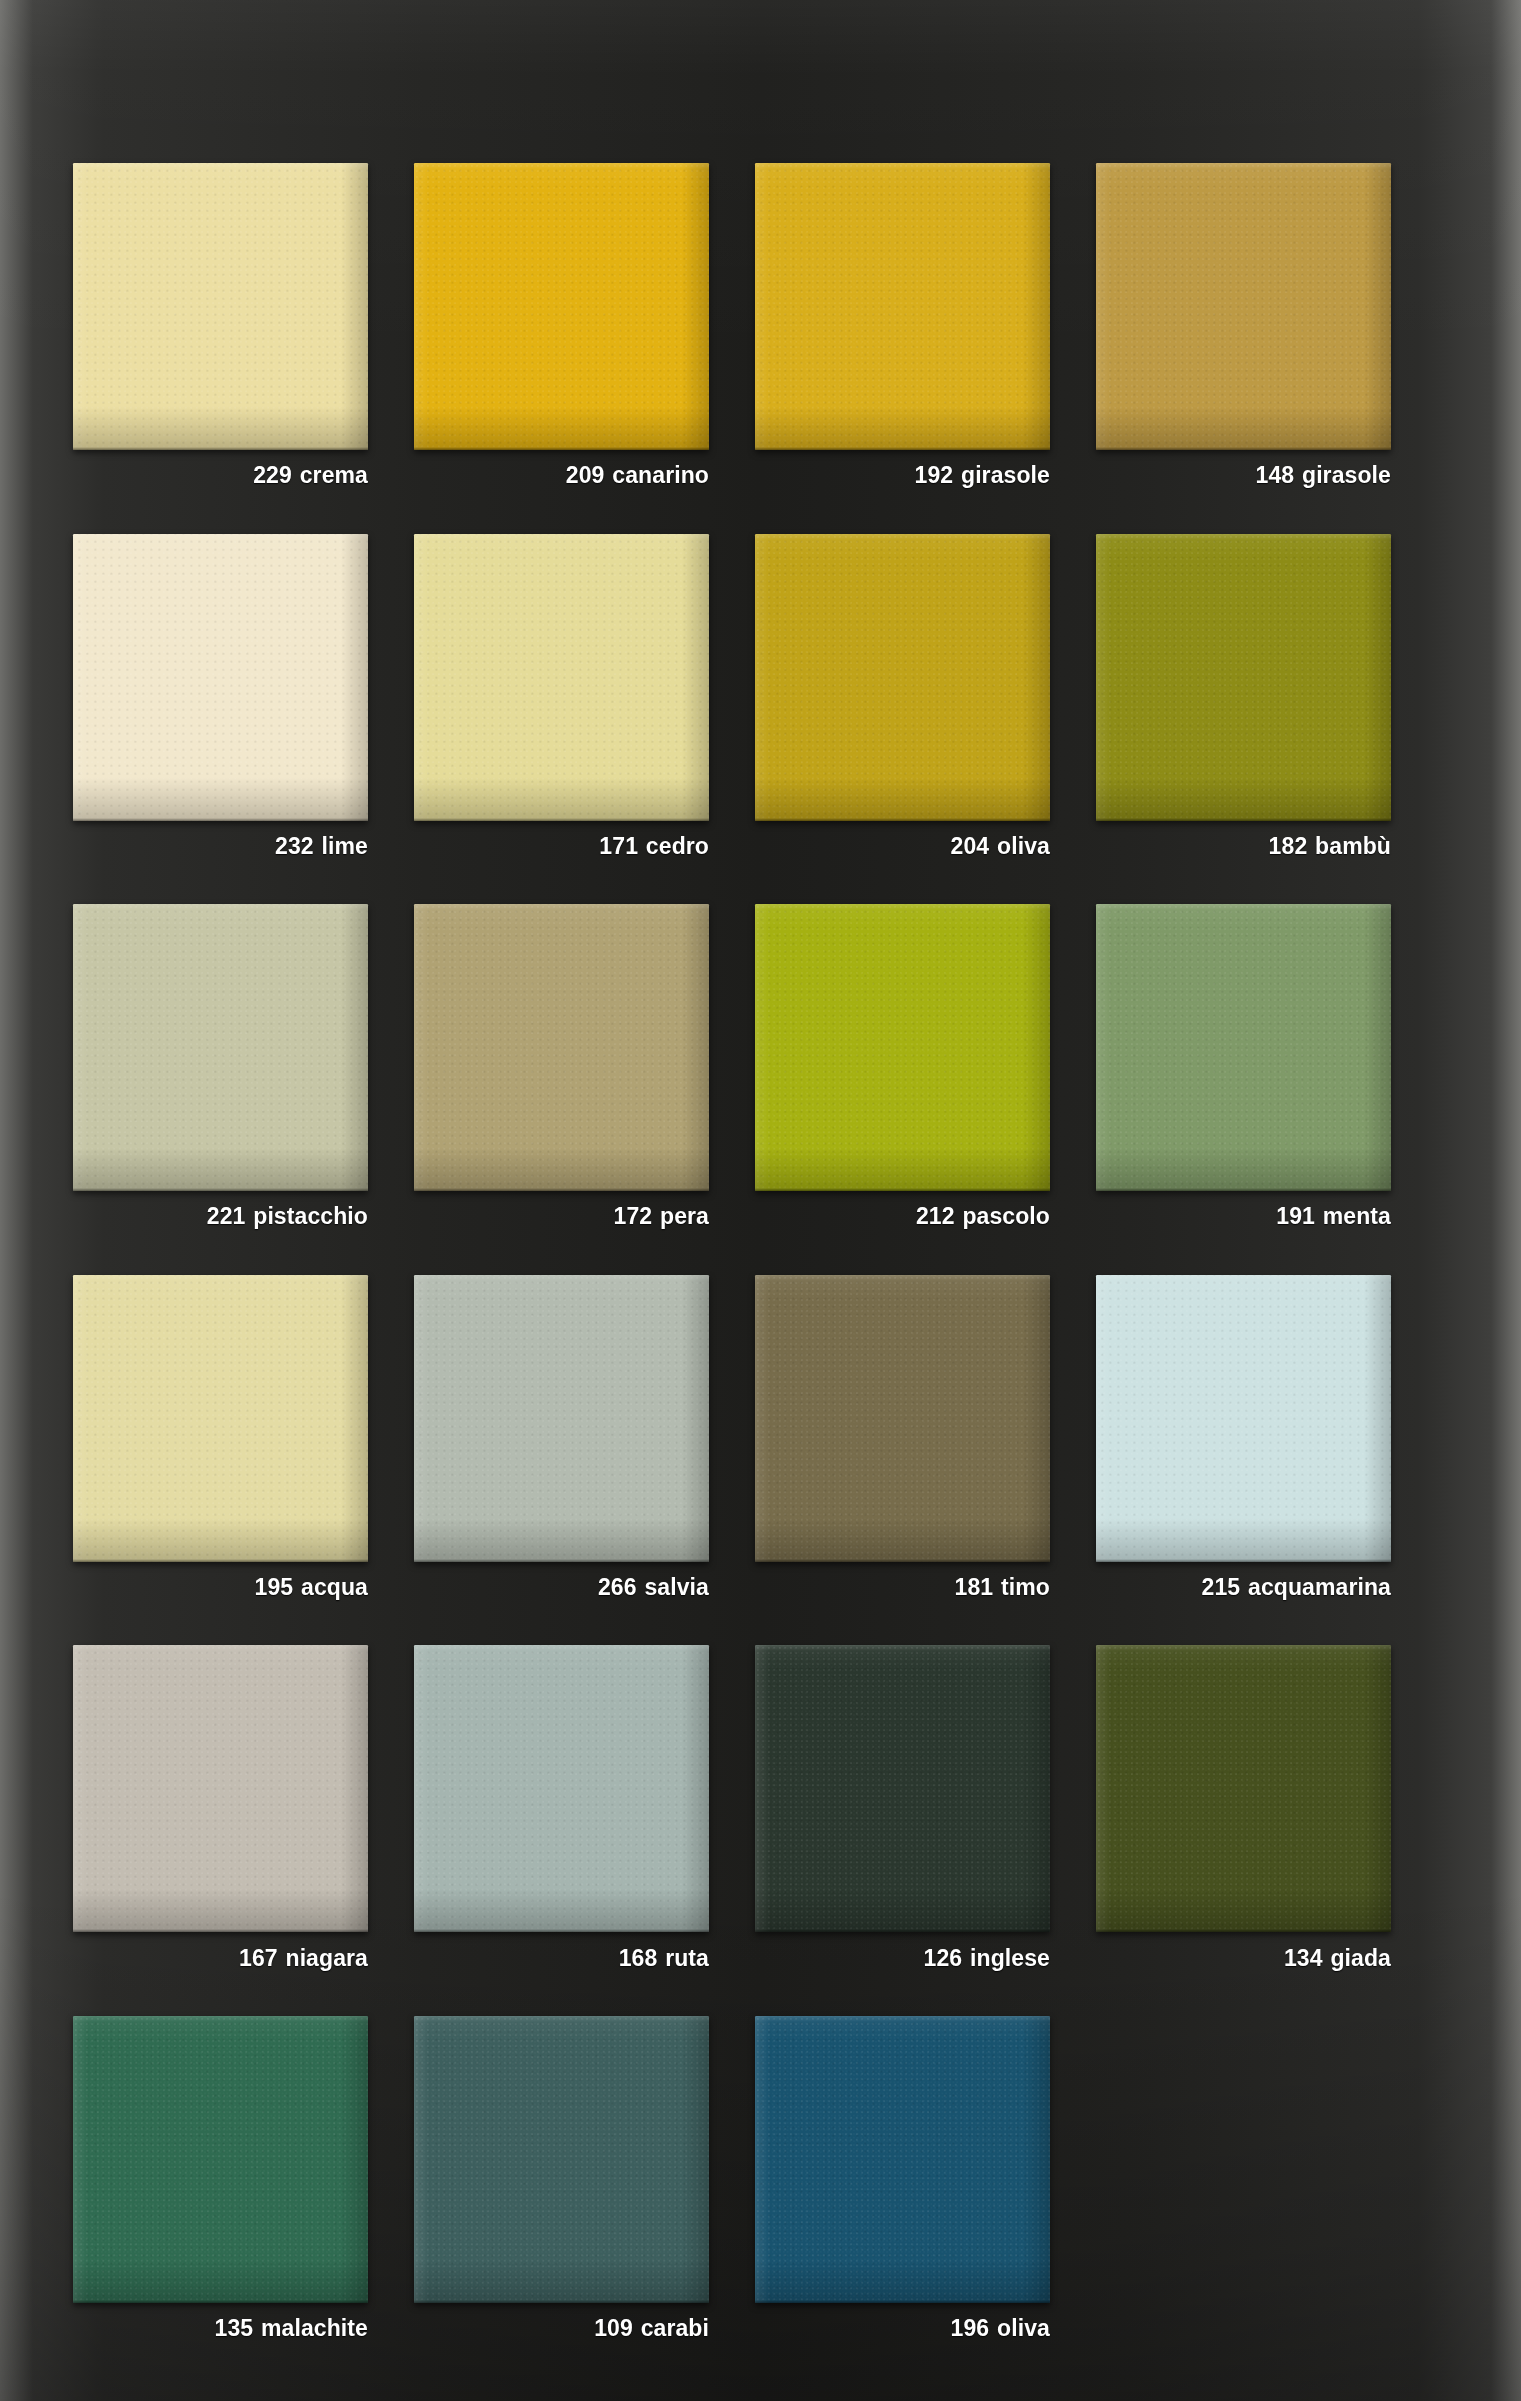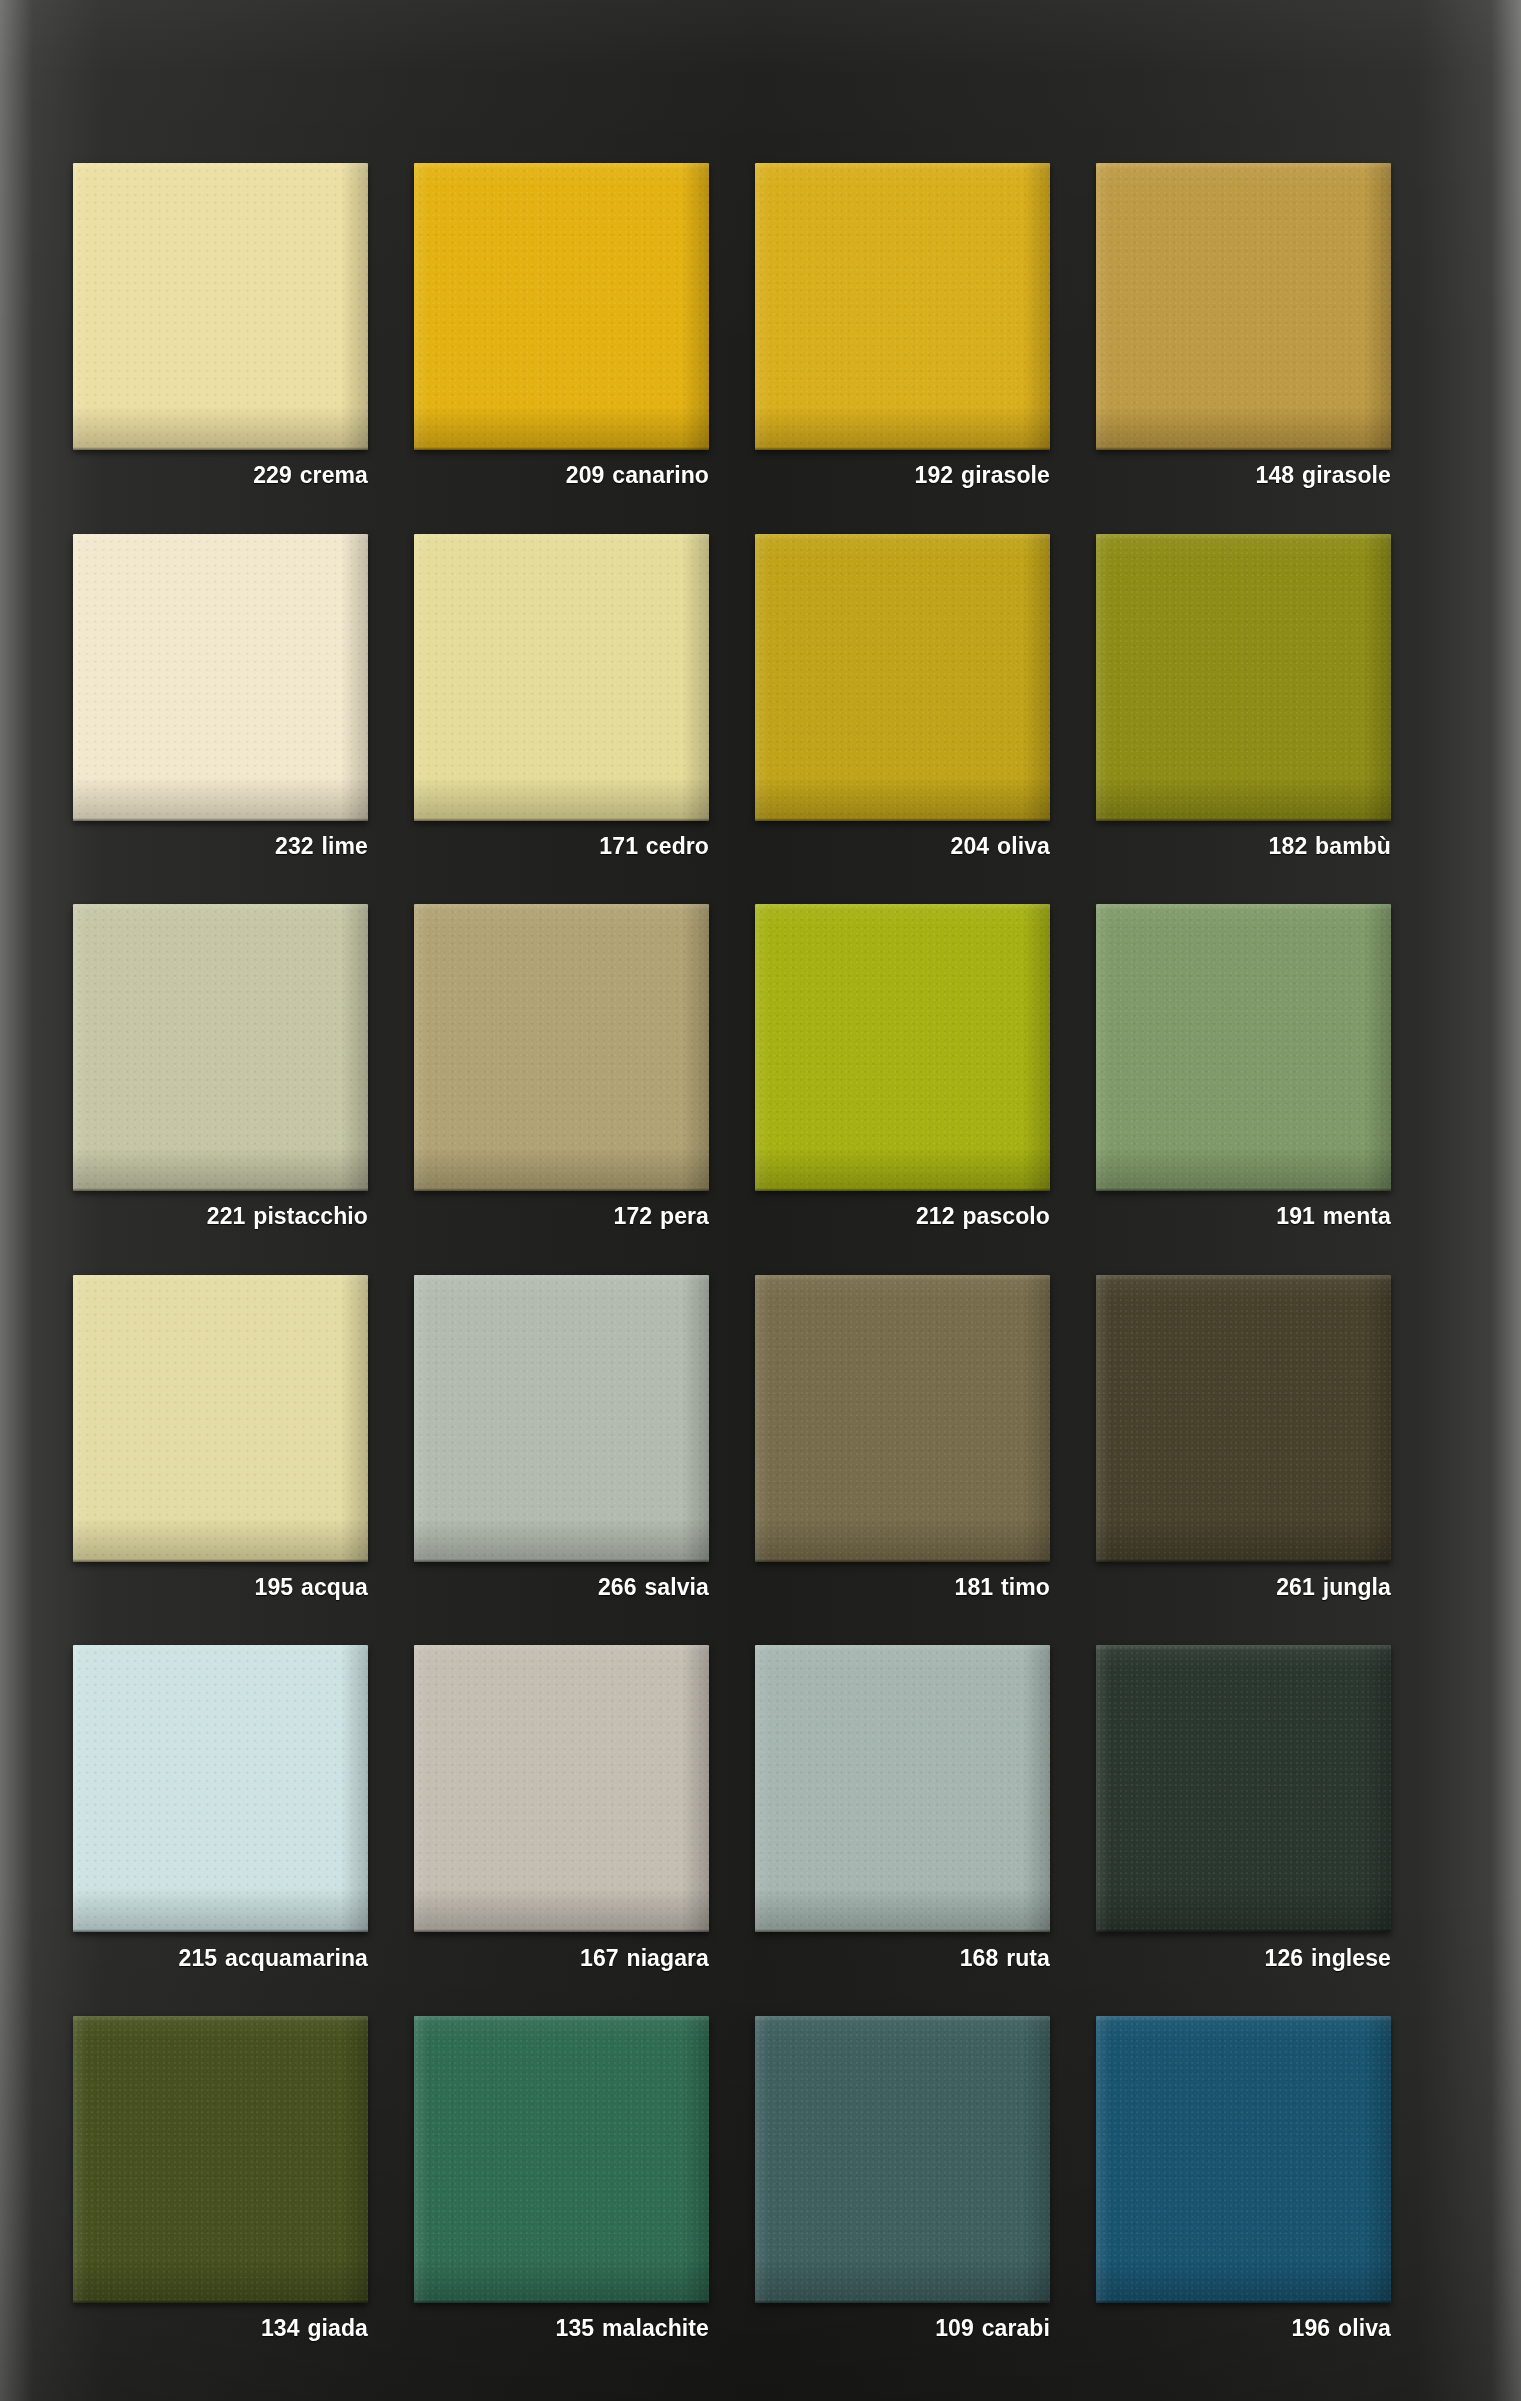--- a/index.html
+++ b/index.html
@@ -231,26 +231,20 @@
         <div class="swatch-label"><span class="code">266</span><span class="name">salvia</span></div>
       </div>
       <div class="swatch-cell">
         <div class="swatch-chip-wrap">
           <div class="swatch-chip" style="background-color: rgb(119, 108, 75);"></div>
         </div>
         <div class="swatch-label"><span class="code">181</span><span class="name">timo</span></div>
       </div>
       <div class="swatch-cell">
         <div class="swatch-chip-wrap">
-          <div class="swatch-chip" style="background-color: rgb(71, 65, 44);"></div>
-        </div>
-        <div class="swatch-label"><span class="code">261</span><span class="name">jungla</span></div>
-      </div>
-      <div class="swatch-cell">
-        <div class="swatch-chip-wrap">
           <div class="swatch-chip" style="background-color: rgb(205, 226, 226);"></div>
         </div>
         <div class="swatch-label"><span class="code">215</span><span class="name">acquamarina</span></div>
       </div>
       <div class="swatch-cell">
         <div class="swatch-chip-wrap">
           <div class="swatch-chip" style="background-color: rgb(195, 189, 178);"></div>
         </div>
         <div class="swatch-label"><span class="code">167</span><span class="name">niagara</span></div>
       </div>

